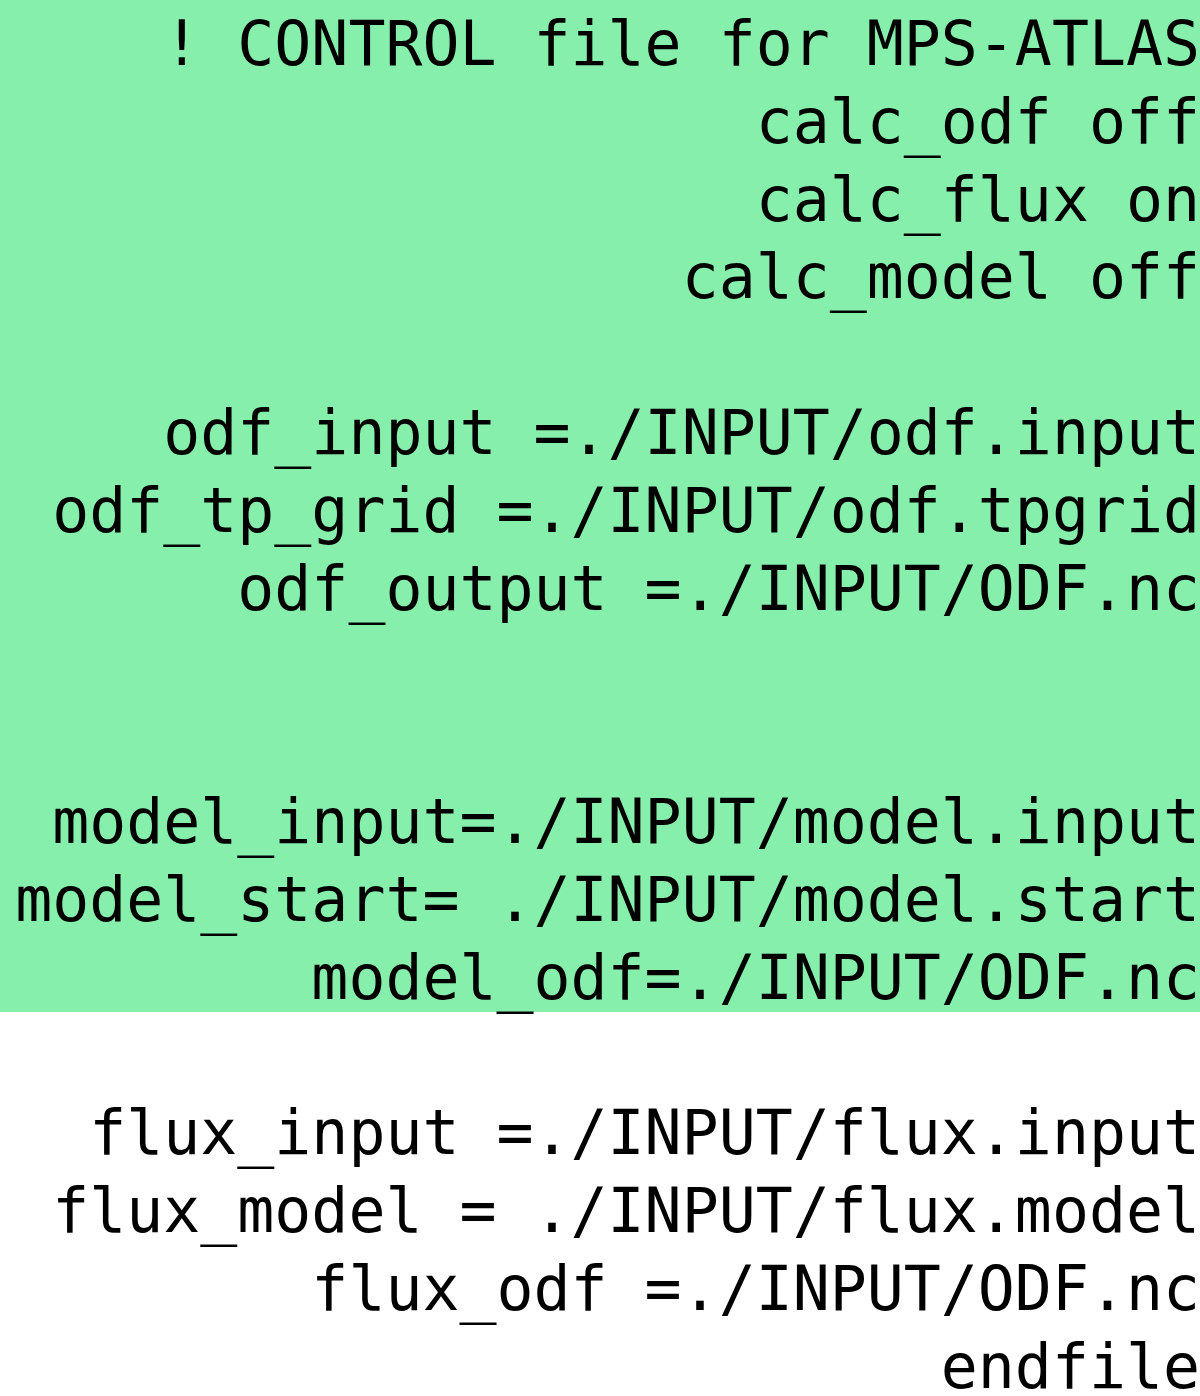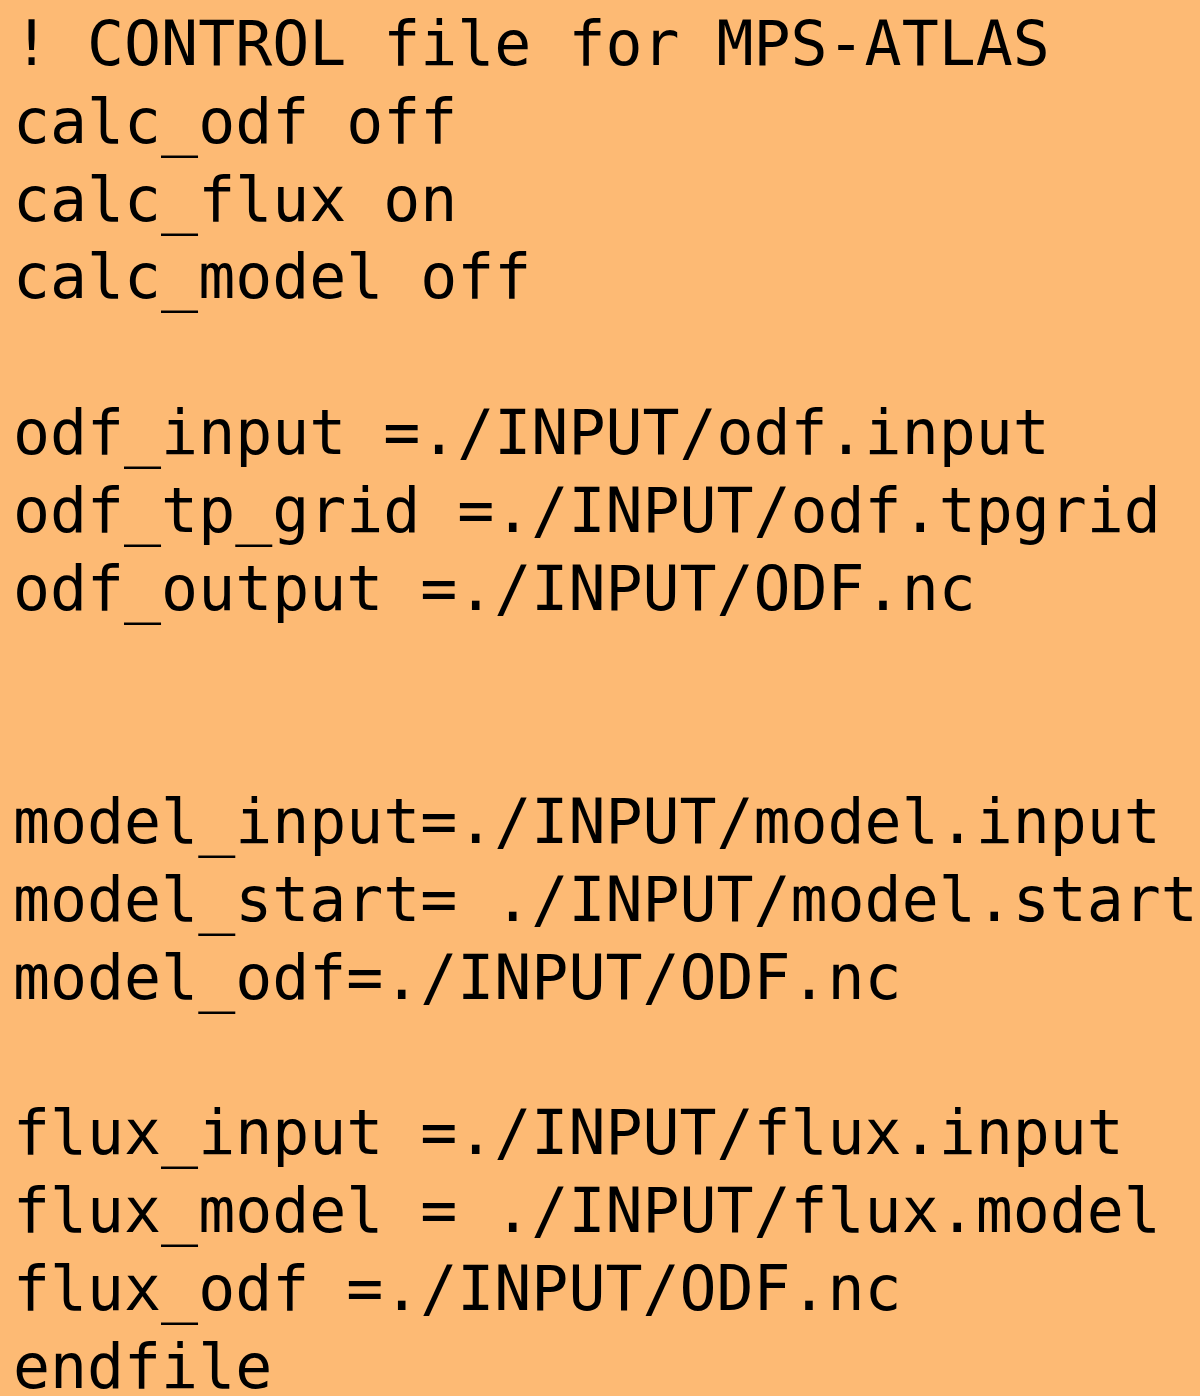--- a/index.html
+++ b/index.html
@@ -9,24 +9,25 @@
   }
   body {
     width: 1200px;
     height: 1396px;
     overflow: hidden;
     font-family: "DejaVu Sans Mono", monospace;
   }
   #control-file {
     box-sizing: border-box;
     width: 1200px;
-    height: 1396px;
-    background: #fdba74;
+    height: 1012px;
+    background: #86efac;
     padding: 0;
     margin: 0;
+    text-align: right;
   }
   .code-block {
     margin: 0;
     padding: 0 0 0 13px;
     color: #000000;
     font-family: "DejaVu Sans Mono", monospace;
     font-size: 61.5px;
     line-height: 77.8px;
     letter-spacing: 0px;
     white-space: pre;

